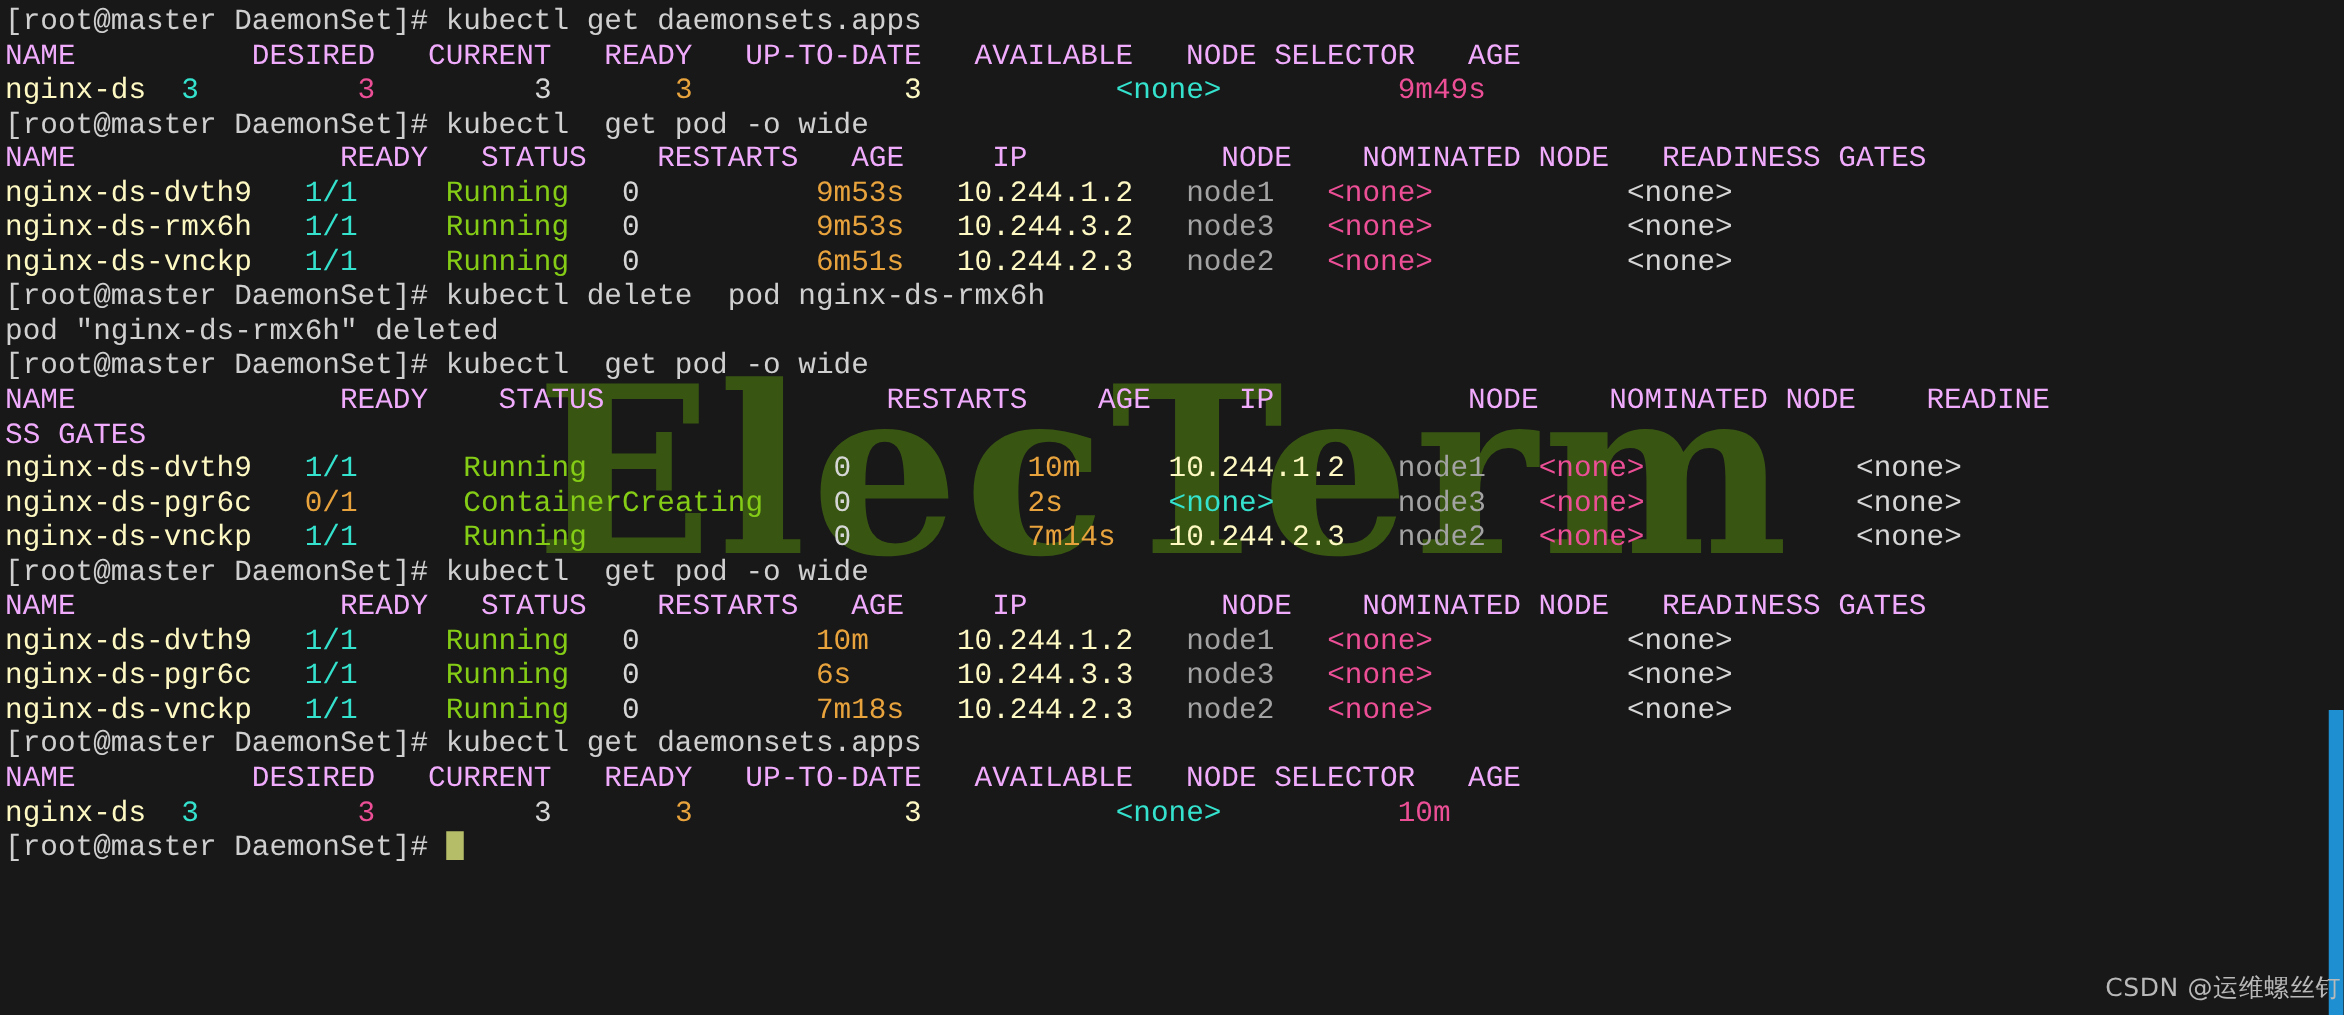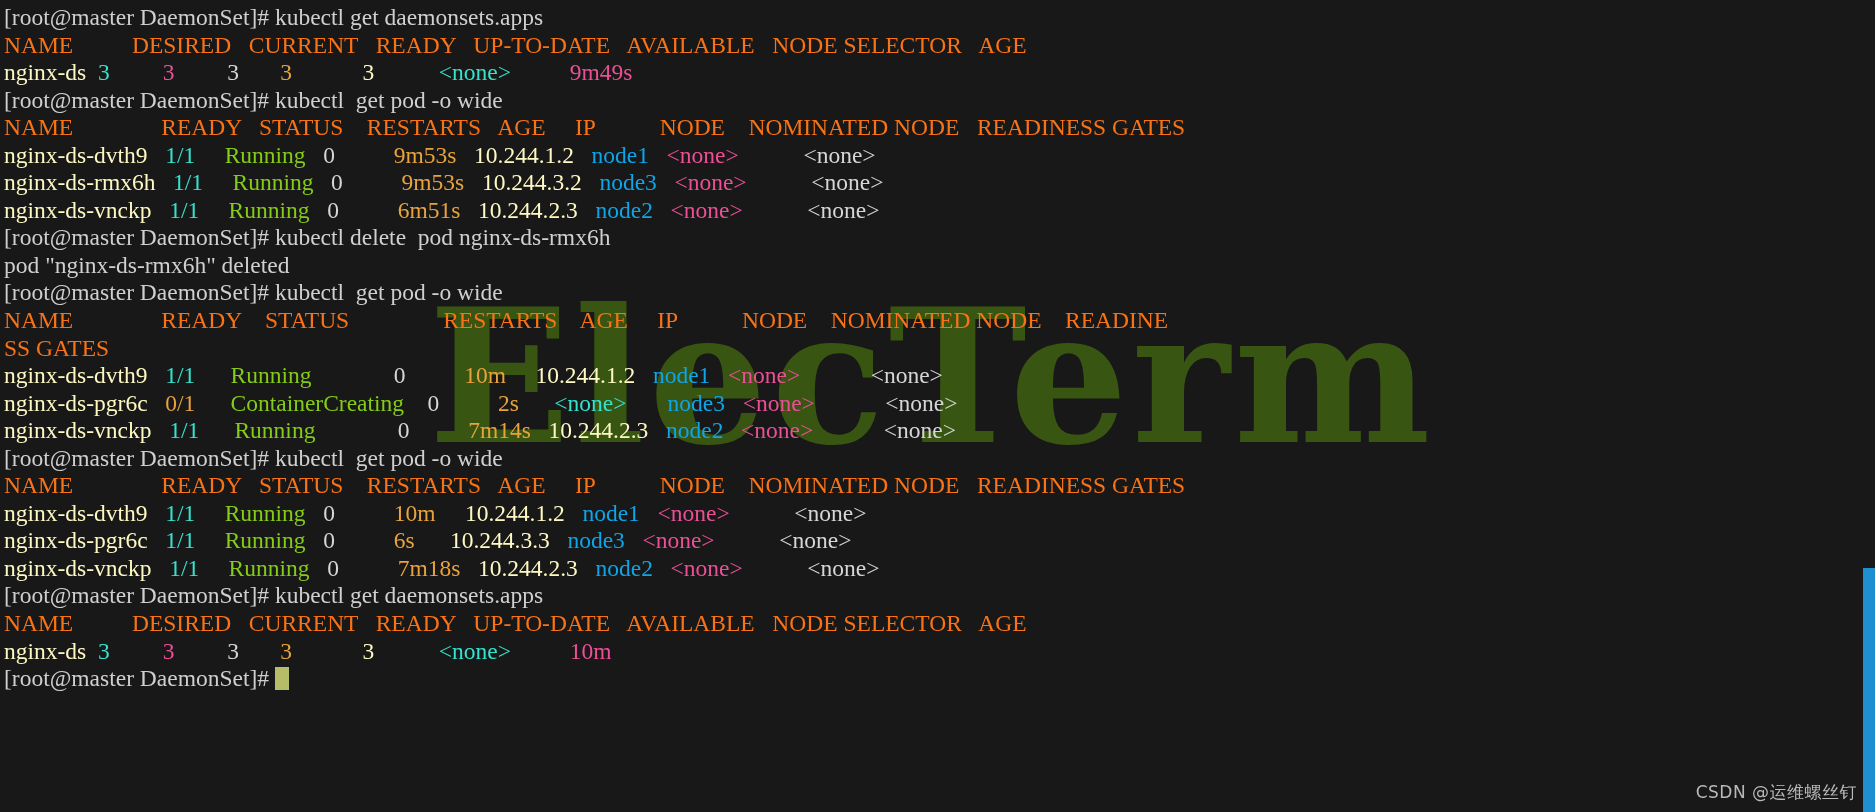--- a/index.html
+++ b/index.html
@@ -43,39 +43,39 @@
     white-space: nowrap;
     transform: translate(-6px, -30px);
   }
   
   #screen {
     position: absolute;
     left: 0;
     top: 0;
     z-index: 2;
     padding: 4px 0 0 4px;
-    font-family: Liberation Serif, serif;
+    font-family: Liberation Mono, monospace;
     font-size: 23.5px;
     line-height: 27.55px;
     white-space: pre;
     letter-spacing: 0px;
   }
   .line { height: 27.55px; white-space: pre; }
 
   
   .c-default { color: #d0d0d0; }
   .c-prompt  { color: #cfcfcf; }
   .c-violet  { color: #fef9c3; }
   .c-cyan    { color: #34e2cd; }
-  .c-teal    { color: #0ea5e9; }
+  .c-teal    { color: #a3a3a3; }
   .c-pink    { color: #ec4f96; }
   .c-pink2   { color: #84cc16; }
   .c-orange  { color: #e8a33d; }
   .c-white   { color: #d6d6d6; }
-  .c-grey    { color: #f97316; }
+  .c-grey    { color: #f0abfc; }
 
   
   .cursor {
     display: inline-block;
     width: 14px;
     height: 23px;
     background: #b5bd68;
     vertical-align: -4px;
   }
 
@@ -94,25 +94,25 @@
     right: 0;
     top: 568px;
     width: 12px;
     height: 244px;
     background: #1e90d2;
     z-index: 6;
   }
   
   #csdn-watermark {
     position: absolute;
-    right: 18px;
+    right: 2px;
     bottom: 8px;
     z-index: 7;
     font-family: "DejaVu Sans", "Liberation Sans", sans-serif;
-    font-size: 17px;
+    font-size: 20px;
     color: #b9b9b9;
     letter-spacing: 0.5px;
     white-space: nowrap;
   }
 </style>
 </head>
 <body>
 
 <div id="terminal">
 

